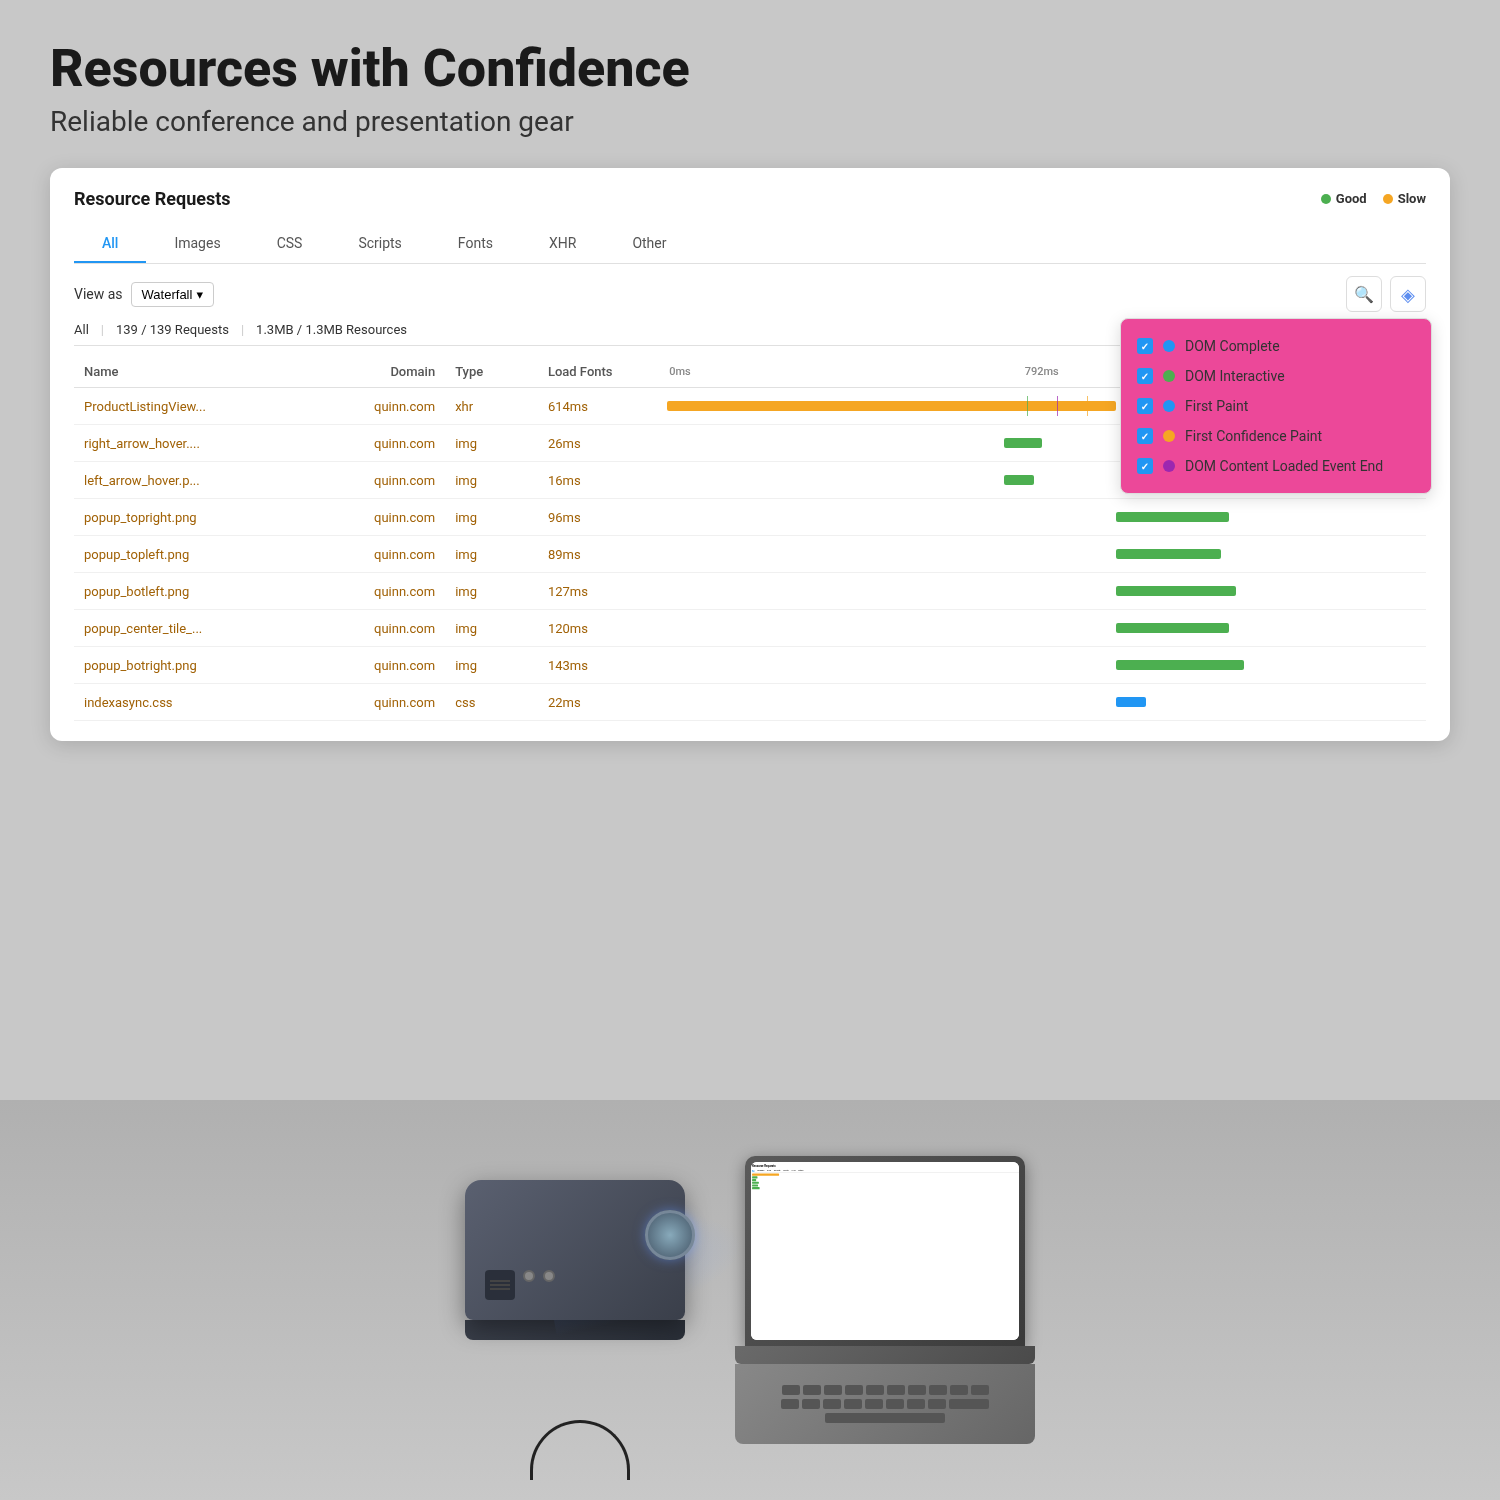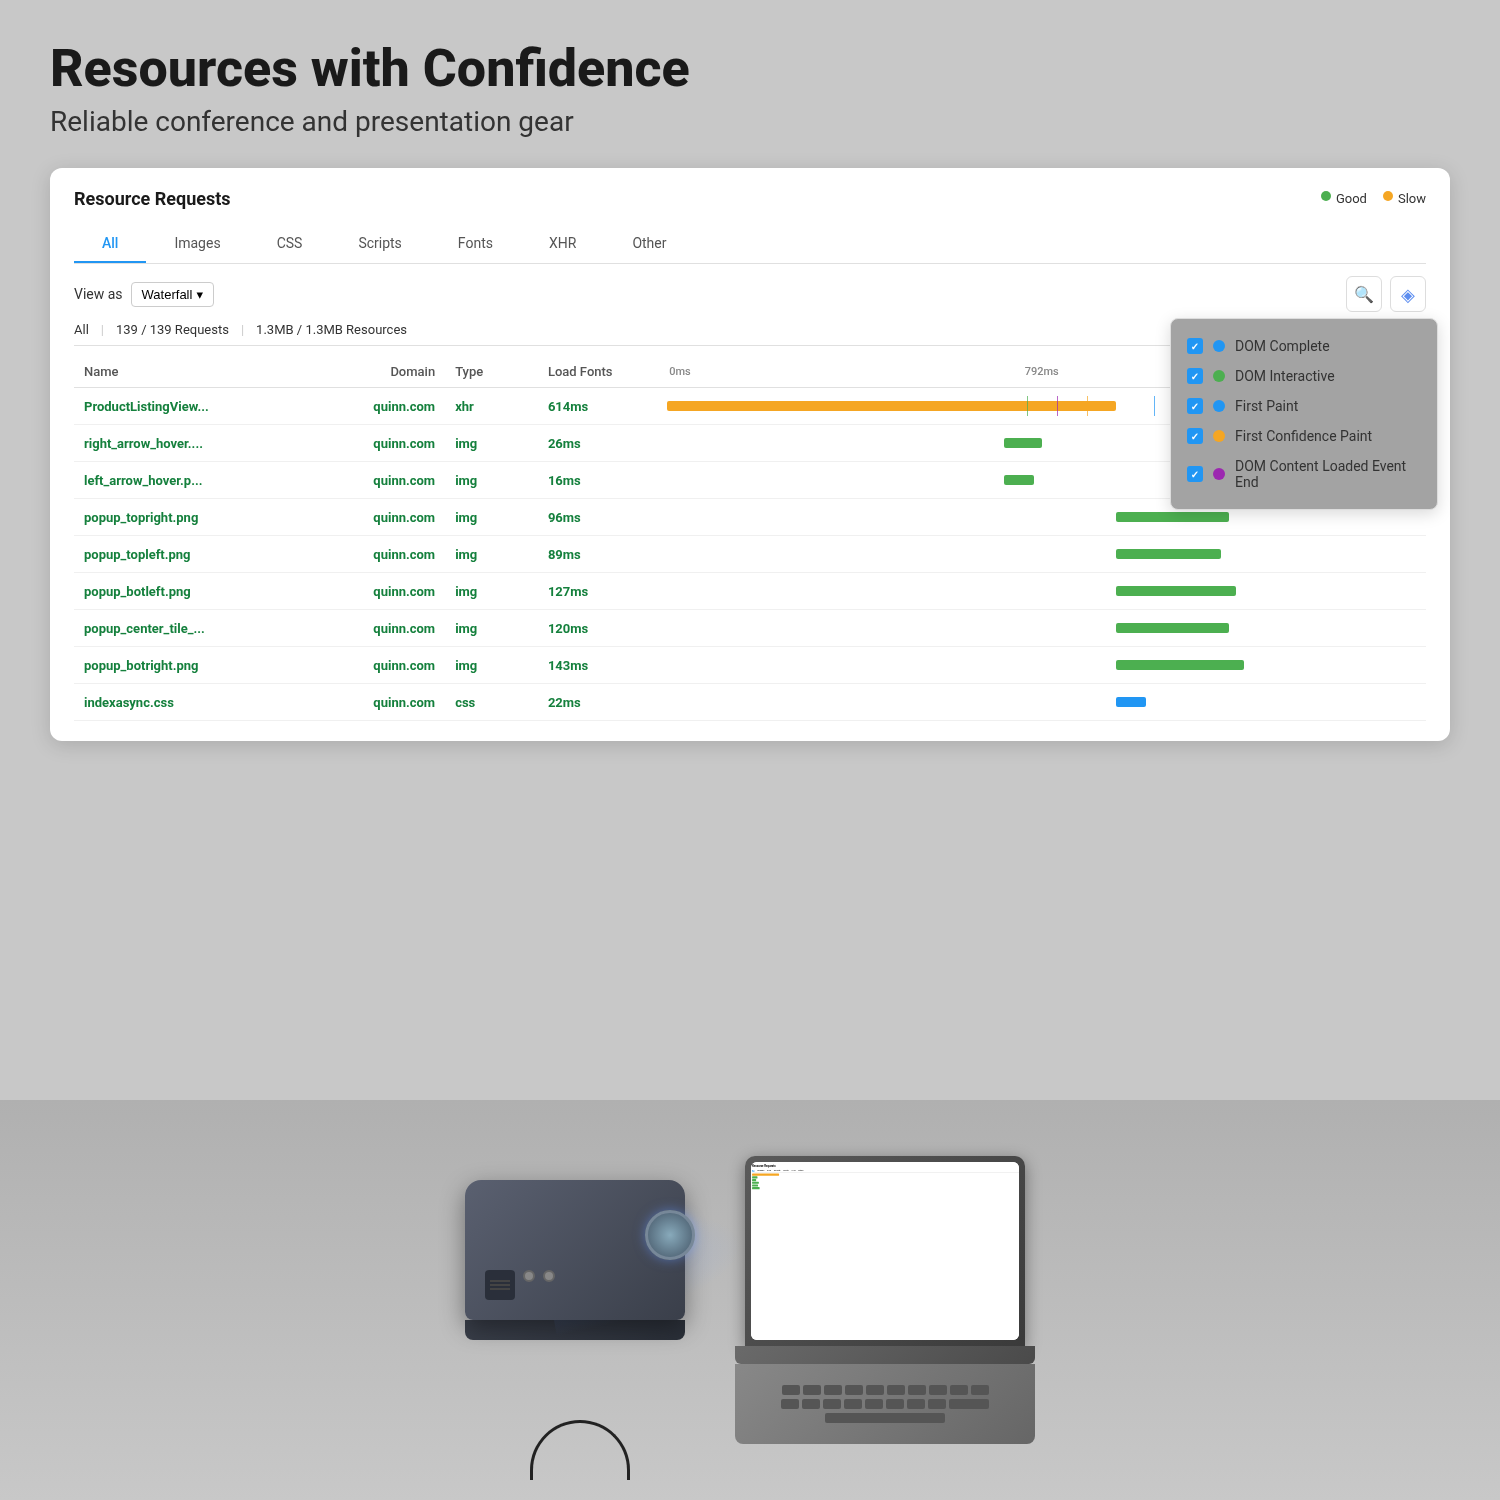--- a/index.html
+++ b/index.html
@@ -52,22 +52,23 @@
     }
     .legend {
       display: flex;
       gap: 16px;
       align-items: center;
       font-size: 13px;
       color: #333;
     }
     .legend-item {
       display: flex;
-      align-items: flex-start;
+      align-items: center;
       gap: 5px;
+      font-weight: bold;
     }
     .legend-dot {
       width: 10px;
       height: 10px;
       border-radius: 50%;
     }
 
     
     .tabs {
       display: flex;
@@ -162,22 +163,21 @@
       color: #555;
       font-weight: 500;
       border-bottom: 1px solid #e0e0e0;
       background: #fff;
     }
     tbody tr {
       border-bottom: 1px solid #f0f0f0;
     }
     tbody td {
       padding: 8px 10px;
-      color: #15803d;
-      font-weight: bold;
+      color: #a16207;
     }
     .col-name { width: 160px; }
     .col-domain { width: 120px; text-align: right; }
     .col-type { width: 70px; }
     .col-loadtime { width: 90px; }
     .col-waterfall { width: 580px; }
 
     
     .waterfall-cell {
       position: relative;
@@ -194,27 +194,27 @@
       position: absolute;
       height: 10px;
       top: 5px;
       border-radius: 2px;
     }
 
     
     .popup-overlay {
       position: absolute;
       top: 318px;
-      right: 62px;
-      background: #a3a3a3;
+      right: 68px;
+      background: #ec4899;
       border: 1px solid #ddd;
       border-radius: 8px;
       box-shadow: 0 4px 16px rgba(0,0,0,0.15);
       padding: 12px 16px;
-      width: 268px;
+      width: 312px;
       z-index: 100;
     }
     .popup-item {
       display: flex;
       align-items: center;
       gap: 10px;
       padding: 7px 0;
       font-size: 14px;
       color: #333;
     }

